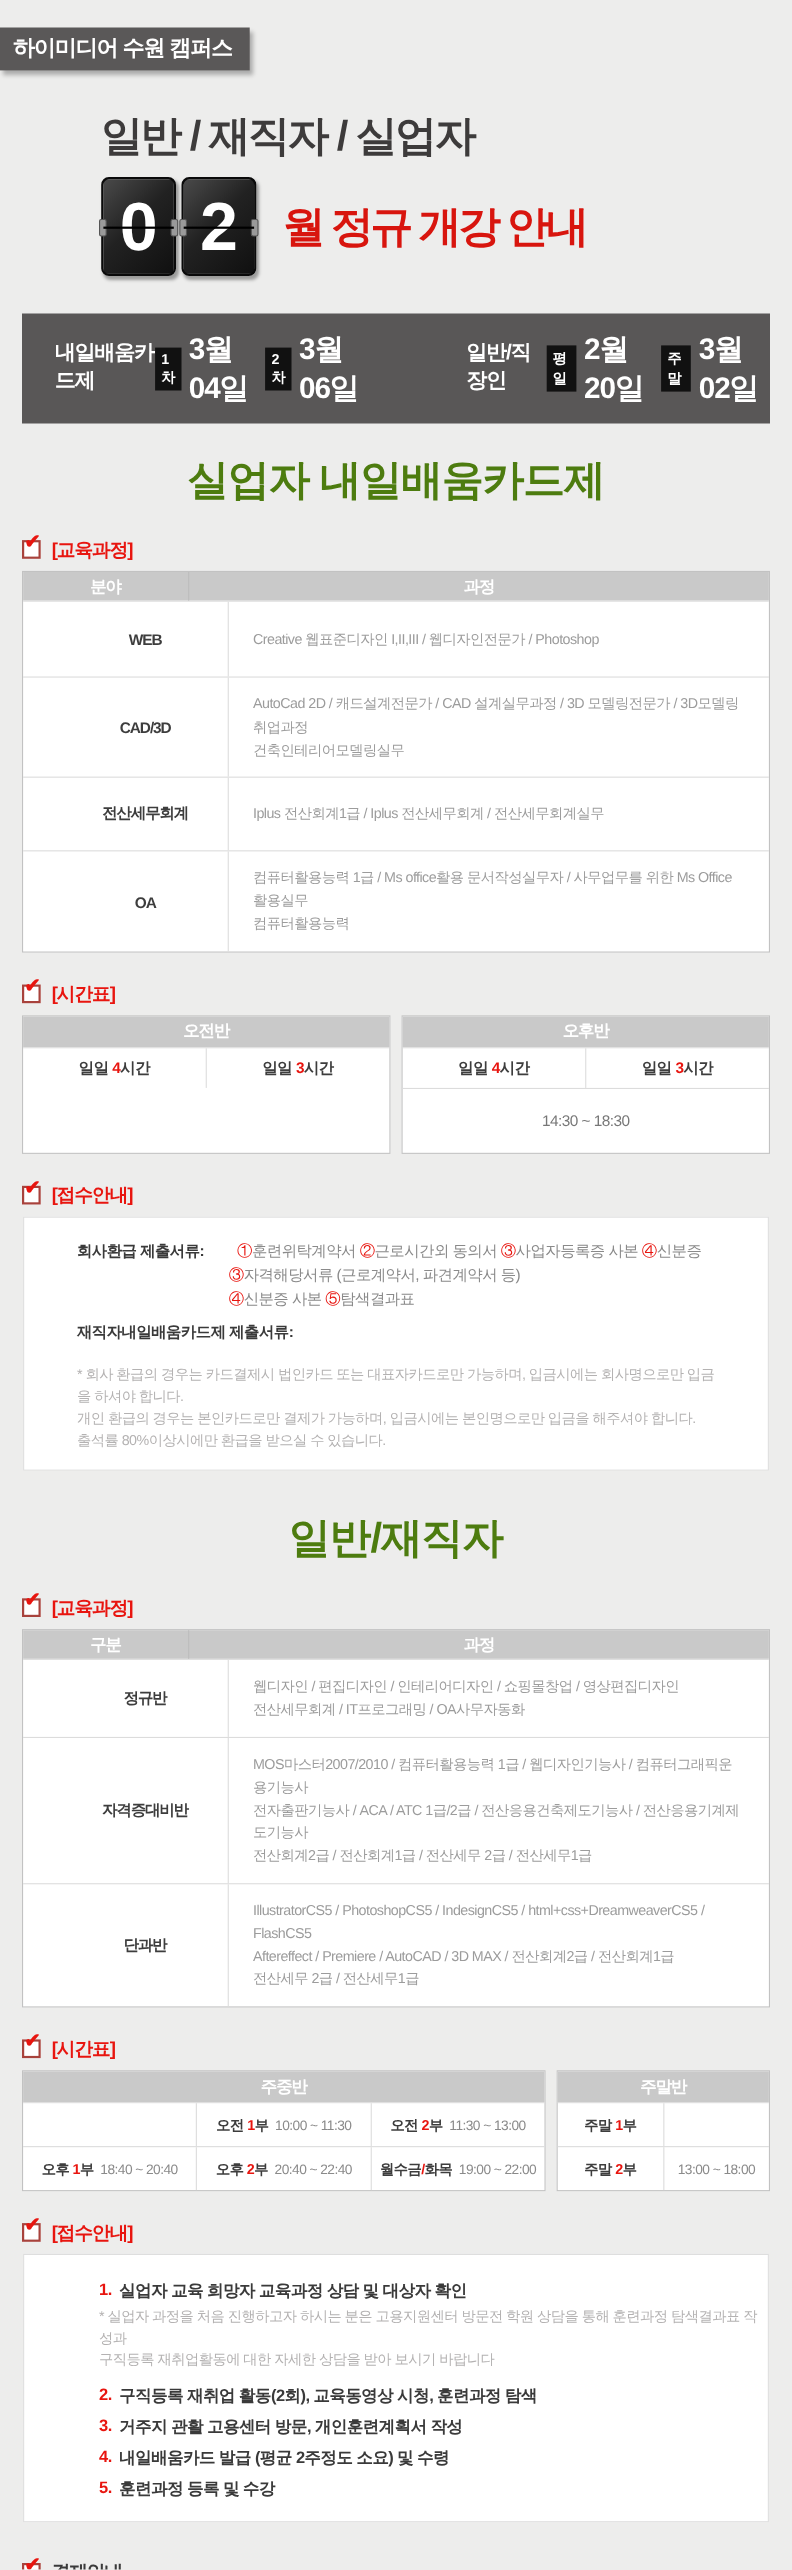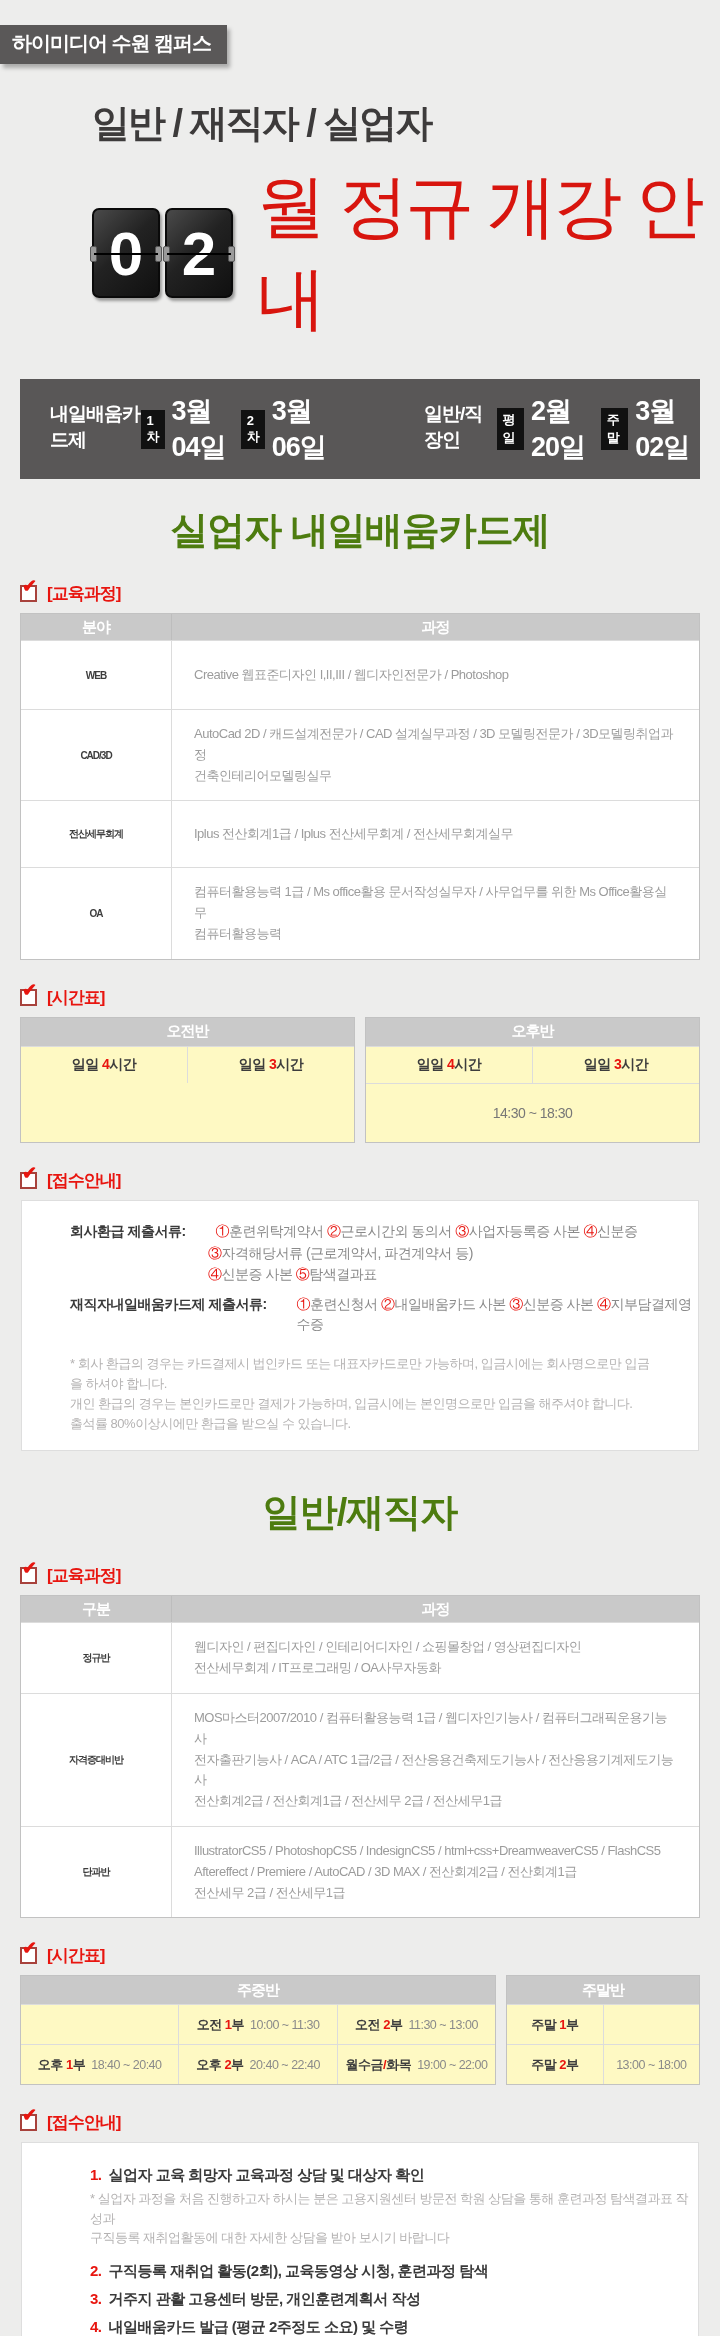--- a/index.html
+++ b/index.html
@@ -8,21 +8,21 @@
   .campus-badge{display:inline-block;margin:25px 0 0 0;background:#5a5858;color:#fff;font-size:20px;font-weight:bold;letter-spacing:-1px;padding:5px 16px 7px 12px;box-shadow:3px 4px 4px rgba(0,0,0,.28);}
   
   .hero{margin:34px 0 0 92px;}
   .hero-sub{font-size:38px;font-weight:bold;color:#3d3b3b;letter-spacing:-2px;}
   .hero-row{display:flex;align-items:center;margin-top:12px;}
   .flip{display:flex;gap:5px;}
   .flip-card{position:relative;width:64px;height:86px;background:linear-gradient(135deg,#4a4a4a 0%,#222 45%,#101010 100%);border:2px solid #0a0a0a;border-radius:7px;color:#fff;font-size:62px;font-weight:bold;display:flex;align-items:center;justify-content:center;box-shadow:2px 3px 3px rgba(0,0,0,.35);}
   .flip-card::after{content:"";position:absolute;left:0;right:0;top:50%;height:2px;background:#000;}
   .hinge{position:absolute;top:50%;margin-top:-7px;width:5px;height:14px;background:#9a9a9a;border:1px solid #555;border-radius:2px;}
   .hinge.l{left:-4px;} .hinge.r{right:-4px;}
-  .hero-title{color:#d8150e;font-size:69px;font-weight:normal;letter-spacing:-3px;margin-left:24px;}
+  .hero-title{color:#d8150e;font-size:39px;font-weight:bold;letter-spacing:-3px;margin-left:24px;}
   
   .bar{display:flex;align-items:center;width:680px;height:100px;margin:34px auto 0;background:#595757;}
   .bar-group{display:flex;align-items:flex-start;}
   .bar-label{color:#fff;font-weight:bold;font-size:19px;letter-spacing:-1px;margin-top:8px;}
   .g1{margin-left:30px;} .g1 .bar-label{width:130px;}
   .g2{margin-left:88px;} .g2 .bar-label{width:104px;}
   .bar-rows{display:flex;flex-direction:row;gap:5px;}
   .bar-row{display:flex;align-items:center;gap:7px;}
   .tag{background:#111;color:#fff;font-size:13px;font-weight:bold;padding:3px 6px;letter-spacing:-1px;}
   .bdate{color:#fff;font-size:27px;font-weight:bold;letter-spacing:-1px;}
@@ -32,25 +32,25 @@
   .chk-head{display:flex;align-items:center;gap:10px;margin:26px 0 8px 20px;font-size:17px;font-weight:bold;letter-spacing:-1px;}
   .chk-head.red{color:#e8150f;} .chk-head.dark{color:#3a3a3a;}
   .chk{position:relative;width:13px;height:13px;border:2px solid #a8423c;background:#fff;flex:0 0 auto;}
   .chk .mark{position:absolute;top:-10px;left:0;color:#e8150f;font-size:18px;line-height:18px;}
   
   .tbl{width:678px;margin:4px auto 0;background:#fff;border:1px solid #c2c2c2;}
   .thead{display:flex;background:#c9c9c9;color:#fff;font-size:15px;font-weight:bold;letter-spacing:-1px;}
   .thead>div{height:26px;display:flex;align-items:center;justify-content:center;}
   .hcat{width:150px;border-right:1px solid #bdbdbd;} .hcourse{flex:1;}
   .trow{display:flex;border-top:1px solid #dcdcdc;}
-  .cat{width:150px;flex:0 0 auto;display:flex;align-items:center;justify-content:center;border-right:1px solid #dcdcdc;font-weight:bold;color:#3d3d3d;font-size:10px;letter-spacing:-1px;}
+  .cat{width:150px;flex:0 0 auto;display:flex;align-items:center;justify-content:center;border-right:1px solid #dcdcdc;font-weight:bold;color:#3d3d3d;font-size:14px;letter-spacing:-1px;padding-left:36px;}
   .courses{flex:1;display:flex;align-items:center;padding:14px 22px;color:#9c9c9c;font-size:13px;line-height:1.6;white-space:pre-line;letter-spacing:-0.5px;}
   
   .tt-wrap{display:flex;margin:0 20px;gap:10px;}
-  .tt{background:#fef9c3;border:1px solid #c2c2c2;}
+  .tt{background:#ffffff;border:1px solid #c2c2c2;}
   .tt-title{height:28px;background:#c9c9c9;color:#fff;font-size:15px;font-weight:bold;display:flex;align-items:center;justify-content:center;letter-spacing:-1px;}
   .tt-row{display:flex;border-top:1px solid #dcdcdc;}
   .tt-cell{flex:1;display:flex;align-items:center;justify-content:center;gap:6px;border-right:1px solid #dcdcdc;letter-spacing:-0.5px;}
   .tt-cell:last-child{border-right:none;}
   .tt-sub .tt-cell{height:36px;font-size:14px;font-weight:bold;color:#3d3d3d;}
   .tt-time .tt-cell{height:58px;font-size:14px;color:#777;}
   .rednum{color:#e8150f;}
   .lbl{font-weight:bold;color:#3d3d3d;font-size:13px;}
   .tme{color:#8a8a8a;font-size:12.5px;}
   .tt2 .tt-row>.tt-cell{height:39px;}
@@ -209,21 +209,20 @@
     <span class="doc-items"><span class="circ">①</span><span>훈련위탁계약서 </span><span class="circ">②</span><span>근로시간외 동의서 </span><span class="circ">③</span><span>사업자등록증 사본 </span><span class="circ">④</span><span>신분증</span></span>
   </div>
   <div class="doc-cont" style="margin-left:186px">
     <span class="doc-items"><span class="circ">③</span><span>자격해당서류 (근로계약서, 파견계약서 등)</span></span>
   </div>
   <div class="doc-cont" style="margin-left:186px">
     <span class="doc-items"><span class="circ">④</span><span>신분증 사본 </span><span class="circ">⑤</span><span>탐색결과표</span></span>
   </div>
   <div class="doc-line" style="margin-top:10px">
     <span class="doc-label">재직자내일배움카드제 제출서류:</span>
-    <span class="doc-items"><span class="circ">①</span><span>훈련신청서 </span><span class="circ">②</span><span>내일배움카드 사본 </span><span class="circ">③</span><span>신분증 사본 </span><span class="circ">④</span><span>지부담결제영수증</span></span>
   </div>
   <div class="note">* 회사 환급의 경우는 카드결제시 법인카드 또는 대표자카드로만 가능하며, 입금시에는 회사명으로만 입금을 하셔야 합니다.
 개인 환급의 경우는 본인카드로만 결제가 가능하며, 입금시에는  본인명으로만 입금을 해주셔야 합니다.
 출석률 80%이상시에만 환급을 받으실 수 있습니다.</div>
 </div>
 
 
 <div class="sec-title" style="margin-top:36px">일반/재직자</div>
 
 <div class="chk-head red">

